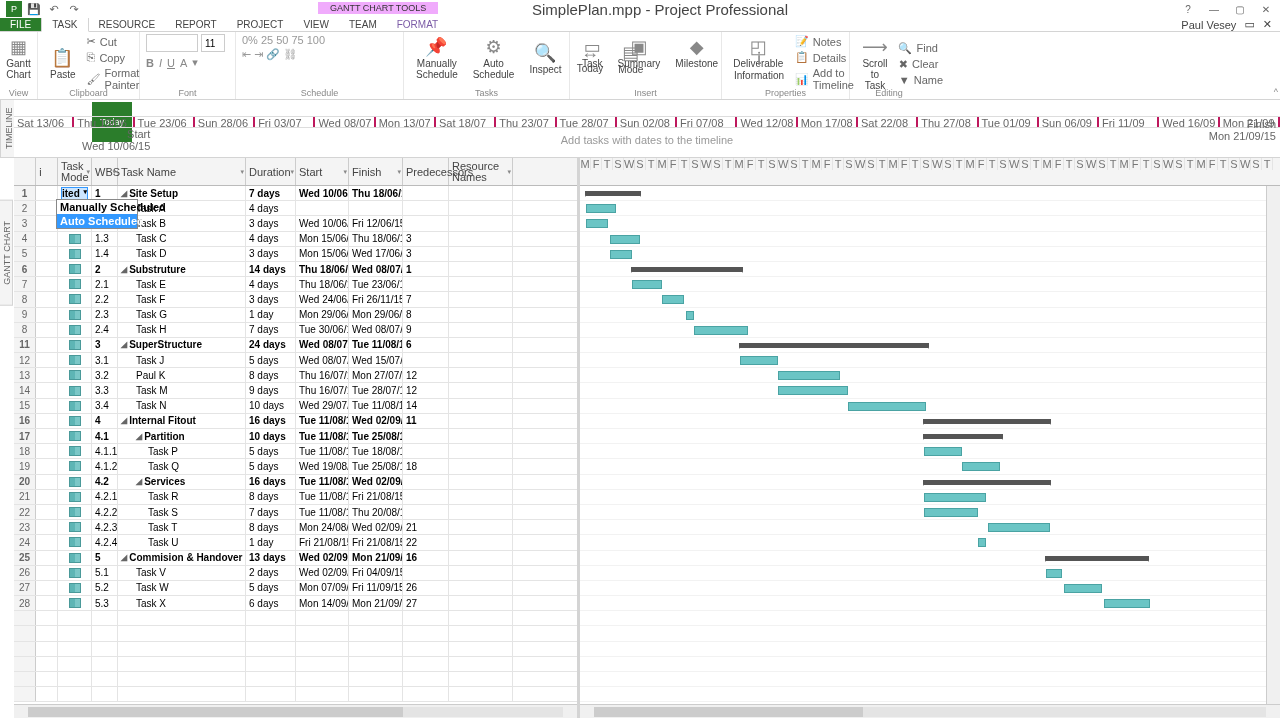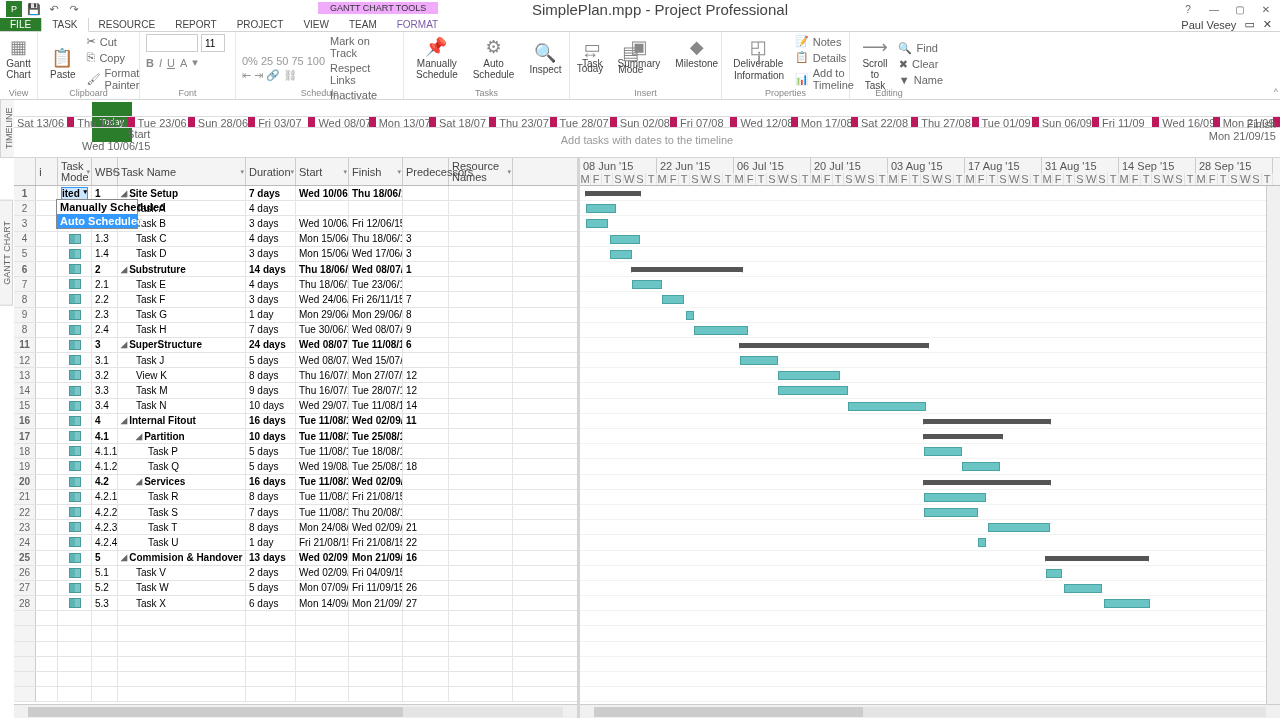--- a/index.html
+++ b/index.html
@@ -35,21 +35,21 @@
 .ribbon-col { display: flex; flex-direction: column; gap: 1px; }
 .font-box { border: 1px solid #ccc; height: 18px; padding: 0 3px; font-size: 10px; background: #fff; }
 .collapse-ribbon { position: absolute; right: 2px; bottom: 2px; cursor: pointer; color: #888; font-size: 9px; }
 
 
 .timeline-band { height: 58px; border-bottom: 1px solid #d4d4d4; display: flex; position: relative; }
 .timeline-side { width: 14px; background: #f4f4f4; border-right: 1px solid #d4d4d4; writing-mode: vertical-lr; transform: rotate(180deg); text-align: center; font-size: 9px; color: #666; padding: 4px 0; }
 .timeline-body { flex: 1; position: relative; }
 .today-badge { position: absolute; left: 78px; top: 2px; background: #2b7d2b; color: #fff; font-size: 9px; padding: 15px 8px; }
 .tl-dates { position: absolute; top: 16px; left: 0; right: 0; height: 12px; display: flex; font-size: 9px; color: #666; border-top: 1px solid #ddd; border-bottom: 1px solid #ddd; }
-.tl-date { flex: 1; padding-left: 3px; border-right: 7px solid #be185d; white-space: nowrap; overflow: hidden; }
+.tl-date { flex: 1; padding-left: 3px; border-right: 2px solid #be185d; white-space: nowrap; overflow: hidden; }
 .tl-start-label { position: absolute; left: 68px; top: 28px; font-size: 9px; color: #666; text-align: right; }
 .tl-prompt { position: absolute; left: 50%; transform: translateX(-50%); top: 34px; font-size: 11px; color: #999; }
 .tl-finish-label { position: absolute; right: 4px; top: 18px; font-size: 9px; color: #666; text-align: right; }
 
 
 .main { display: flex; height: 560px; }
 .left-pane { width: 566px; border-right: 3px solid #d4d4d4; display: flex; flex-direction: column; position: relative; }
 .right-pane { flex: 1; display: flex; flex-direction: column; position: relative; }
 
 .vert-label { position: absolute; left: -1px; top: 200px; width: 14px; writing-mode: vertical-lr; transform: rotate(180deg); font-size: 9px; color: #666; background: #f4f4f4; border: 1px solid #d4d4d4; padding: 20px 0; text-align: center; }
@@ -199,31 +199,20 @@
             <span>25</span>
             <span>50</span>
             <span>75</span>
             <span>100</span>
           </div>
         <div class="ribbon-row" style="gap:3px">
             <span>⇤</span>
             <span>⇥</span>
             <span>🔗</span>
             <span>⛓</span>
-          </div>
-      </div>
-      <div class="ribbon-col" style="color:#bbb">
-        <div class="ribbon-small-btn">
-            <span>Mark on Track</span>
-          </div>
-        <div class="ribbon-small-btn">
-            <span>Respect Links</span>
-          </div>
-        <div class="ribbon-small-btn">
-            <span>Inactivate</span>
           </div>
       </div>
     </div>
     <div class="ribbon-group-label">Schedule</div>
   </div>
   <div class="ribbon-group" style="width:166px">
     <div class="ribbon-row" style="color:#bbb">
       <div class="ribbon-big-btn">
           <span class="icon">📌</span>
           <span class="lbl">Manually
@@ -575,21 +564,21 @@
     <div class="g-cell g-pred"></div>
     <div class="g-cell g-res"></div>
         </div>
         <div class="grid-row">
     <div class="g-cell g-rownum">13</div>
     <div class="g-cell g-info"></div>
     <div class="g-cell g-mode">
             <span class="mode-icon"></span>
           </div>
     <div class="g-cell g-wbs">3.2</div>
-    <div class="g-cell g-name indent-1">View K</div>
+    <div class="g-cell g-name indent-1">Paul K</div>
     <div class="g-cell g-dur">8 days</div>
     <div class="g-cell g-start">Thu 16/07/1</div>
     <div class="g-cell g-finish">Mon 27/07/1</div>
     <div class="g-cell g-pred">12</div>
     <div class="g-cell g-res"></div>
         </div>
         <div class="grid-row">
     <div class="g-cell g-rownum">14</div>
     <div class="g-cell g-info"></div>
     <div class="g-cell g-mode">
@@ -874,31 +863,20 @@
       </div>
     <div class="hscroll">
         <div class="track">
           <div class="thumb" style="left:0;width:70%"></div>
         </div>
       </div>
   </div>
 
   <div class="right-pane">
     <div class="gantt-header">
-      <div class="gantt-weeks" id="gantt-weeks">
-          <div class="gantt-week" style="width: 77px;">08 Jun '15</div>
-          <div class="gantt-week" style="width: 77px;">22 Jun '15</div>
-          <div class="gantt-week" style="width: 77px;">06 Jul '15</div>
-          <div class="gantt-week" style="width: 77px;">20 Jul '15</div>
-          <div class="gantt-week" style="width: 77px;">03 Aug '15</div>
-          <div class="gantt-week" style="width: 77px;">17 Aug '15</div>
-          <div class="gantt-week" style="width: 77px;">31 Aug '15</div>
-          <div class="gantt-week" style="width: 77px;">14 Sep '15</div>
-          <div class="gantt-week" style="width: 77px;">28 Sep '15</div>
-        </div>
       <div class="gantt-days" id="gantt-days">
           <div class="gantt-day">M</div>
           <div class="gantt-day">F</div>
           <div class="gantt-day">T</div>
           <div class="gantt-day">S</div>
           <div class="gantt-day">W</div>
           <div class="gantt-day">S</div>
           <div class="gantt-day">T</div>
           <div class="gantt-day">M</div>
           <div class="gantt-day">F</div>

